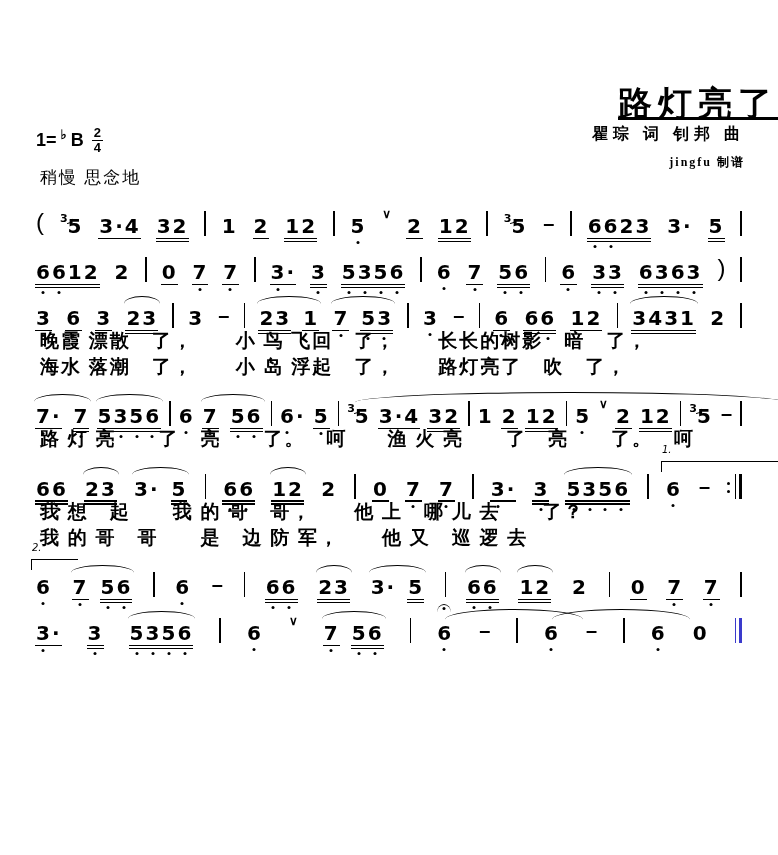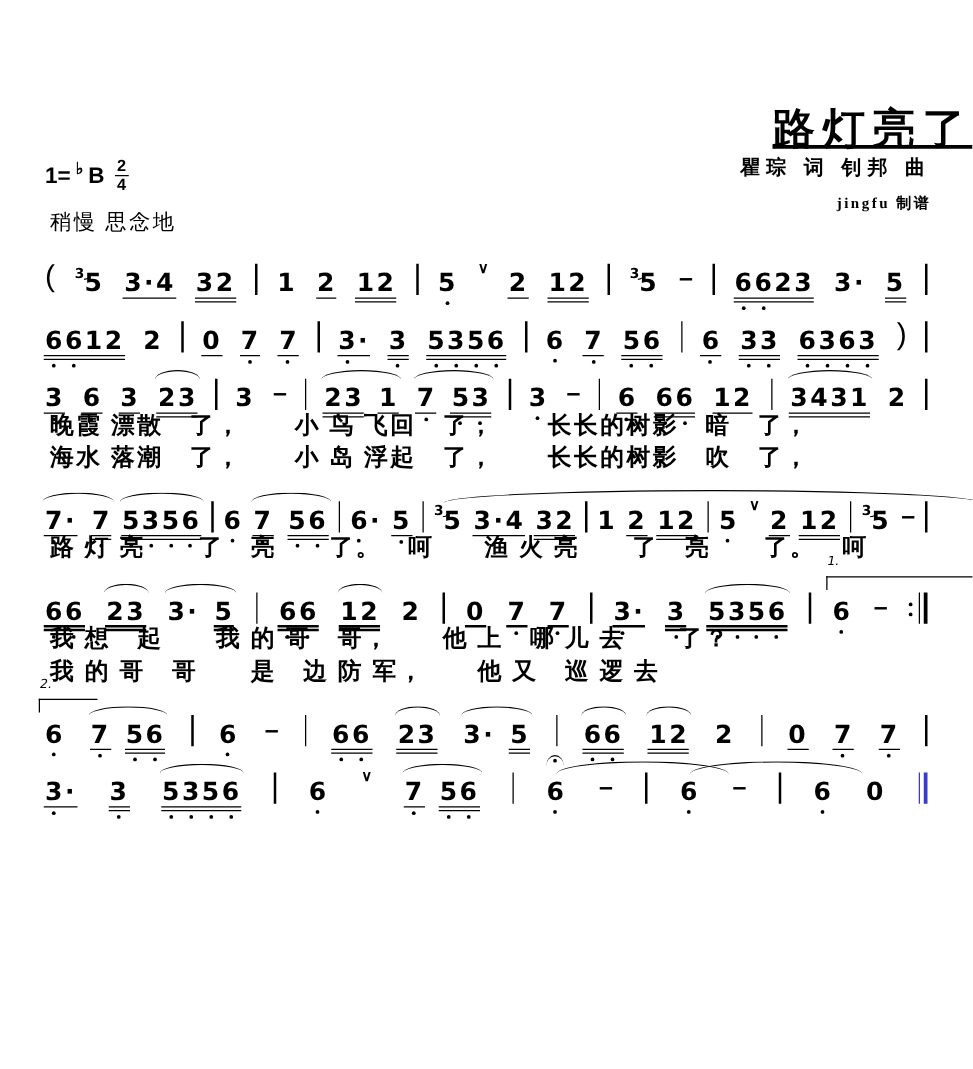--- a/index.html
+++ b/index.html
@@ -140,21 +140,21 @@
           <span class="tok u0"><span class="ch">3<i class="dot"></i></span></span>
           <span class="dash">–</span>
           <span class="barline"></span>
           <span class="tok u1"><span class="ch">6<i class="dot"></i></span><i class="ul1"></i></span>
           <span class="tok u2"><span class="ch">6<i class="dot"></i></span><span class="ch">6<i class="dot"></i></span><i class="ul1"></i><i class="ul2"></i></span>
           <span class="tok u1"><span class="ch">1</span><span class="ch">2</span><i class="ul1"></i></span>
           <span class="barline"></span>
           <span class="tok u2"><span class="ch">3</span><span class="ch">4</span><span class="ch">3</span><span class="ch">1</span><i class="ul1"></i><i class="ul2"></i><i class="arc-el"></i></span>
           <span class="tok u0"><span class="ch">2</span></span>
           <span class="barline"></span>
-        </span><span class="lyric-row lyr-space">晚霞 漂散　了，　　小 鸟 飞回　了，　　长长的树影　暗　了，</span><span class="lyric-row">海水 落潮　了，　　小 岛 浮起　了，　　长长的树影　吹　了，</span></span><span class="block b4"><span class="note-line">
+        </span><span class="lyric-row lyr-space">晚霞 漂散　了，　　小 鸟 飞回　了，　　长长的树影　暗　了，</span><span class="lyric-row">海水 落潮　了，　　小 岛 浮起　了，　　路灯亮了　吹　了，</span></span><span class="block b4"><span class="note-line">
           <span class="grp">
             <span class="tok u1"><span class="ch">7<i class="dot"></i></span><span class="ch aug">·</span><i class="ul1"></i></span>
             <span class="tok u2"><span class="ch">7<i class="dot"></i></span><i class="ul1"></i><i class="ul2"></i></span>
             <i class="arc-el"></i>
           </span>
           <span class="tok u2"><span class="ch">5<i class="dot"></i></span><span class="ch">3<i class="dot"></i></span><span class="ch">5<i class="dot"></i></span><span class="ch">6<i class="dot"></i></span><i class="ul1"></i><i class="ul2"></i><i class="arc-el"></i></span>
           <span class="barline"></span>
           <span class="tok u0"><span class="ch">6<i class="dot"></i></span></span>
           <span class="grp">
             <span class="tok u1"><span class="ch">7<i class="dot"></i></span><i class="ul1"></i></span>

